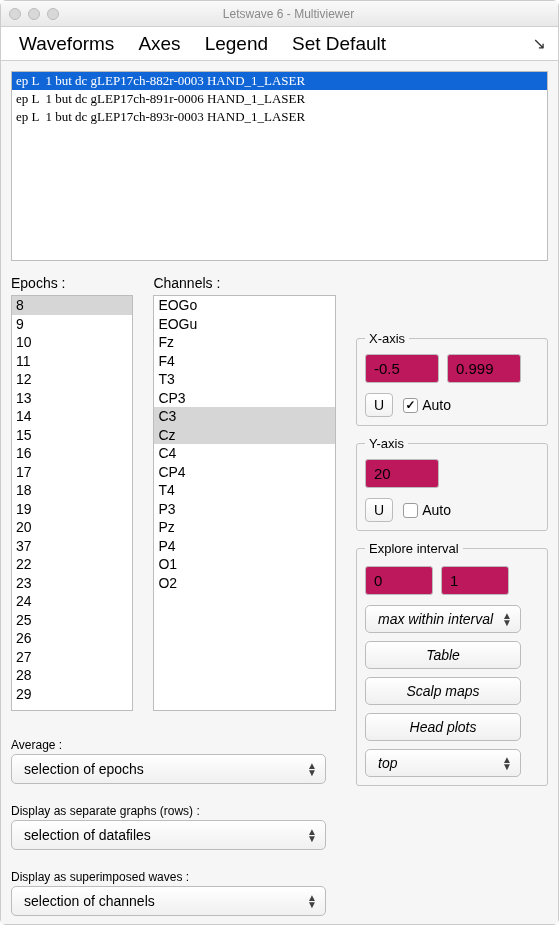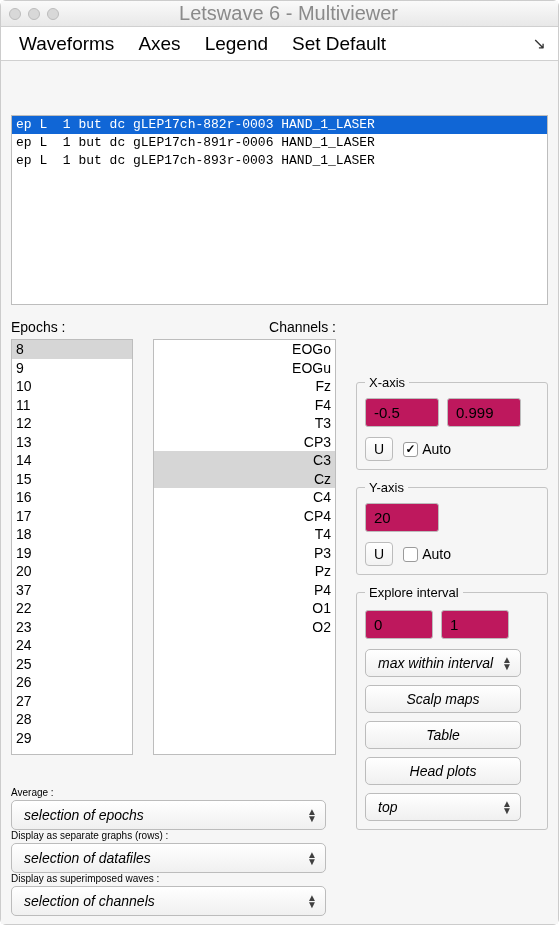--- a/index.html
+++ b/index.html
@@ -29,21 +29,21 @@
     align-items: center;
     padding: 0 8px;
     background: linear-gradient(#fafafa,#e8e8e8);
     border-bottom: 1px solid #d0d0d0;
     position: relative;
   }
   .traffic-lights { display: flex; gap: 7px; }
   .tl { width: 12px; height: 12px; border-radius: 50%; background: #d8d8d8; border:1px solid #bcbcbc; }
   .title-text {
     position: absolute; left: 0; right: 0; text-align: center;
-    color: #8a8a8a; font-size: 20px; margin-left: 18px;
+    color: #8a8a8a; font-size: 12px; margin-left: 18px;
   }
   .menubar {
     height: 34px;
     display: flex;
     align-items: center;
     padding: 0 6px;
     background: #fff;
     border-bottom: 1px solid #d0d0d0;
   }
   .menuitem {
@@ -65,36 +65,35 @@
   .section-label {
     font-size: 14px;
     margin-bottom: 4px;
   }
 
   .datasets-box {
     background: #fff;
     border: 1px solid #bdbdbd;
     height: 190px;
     overflow-y: auto;
-    font-family: Liberation Mono, monospace;
+    font-family: Liberation Serif, serif;
     font-size: 13px;
     line-height: 18px;
-    margin-top: 44px;
   }
   .dataset-row { padding: 0 4px; white-space: pre; }
   .dataset-row.selected { background: #1066d6; color: #fff; }
 
   .mid-row {
     display: flex;
     gap: 20px;
     margin-top: 14px;
   }
 
   .col-epochs { width: 130px; }
-  .col-channels { width: 194px; text-align: right; }
+  .col-channels { width: 194px; }
   .col-right { flex: 1; padding-top: 56px; }
 
   .listbox {
     background: #fff;
     border: 1px solid #bdbdbd;
     height: 416px;
     overflow-y: auto;
     font-size: 14px;
     line-height: 18.5px;
     font-family: "Helvetica Neue", Arial, sans-serif;
@@ -168,31 +167,30 @@
   }
   .wide-select { justify-content: flex-start; padding-left: 12px; padding-right: 24px;}
   .select-caret {
     position: absolute; right: 8px; top: 50%; transform: translateY(-50%);
     font-size: 10px; line-height: 8px; color:#404040;
     display:flex; flex-direction:column; gap:0px;
   }
   .select-caret span{line-height:7px;}
 
   .bottom-section { margin-top: 12px; position:absolute; left:10px; bottom:8px; width: 315px;}
-  .bottom-label { font-size: 10px; margin-top: 0; margin-bottom:2px; }
+  .bottom-label { font-size: 12px; margin-top: 20px; margin-bottom:2px; }
   .bottom-select {
     width: 100%;
     border: 1px solid #bcbcbc;
     background: linear-gradient(#fff,#f0f0f0);
     border-radius: 5px;
     padding: 6px 24px 6px 12px;
     font-size: 14px;
     position: relative;
     cursor: default;
-    font-style: italic;
   }
 
   .explore-box .wide-select, .explore-box .wide-button { margin-top:8px;font-style:italic; }
   .explore-box .first { margin-top:10px; }
 
   .explore-box { margin-top: 2px; }
   .explore-content { padding-top:2px; }
 
 </style>
 </head>
@@ -315,24 +313,24 @@
               <input class="num-input explore-input w2" value="1" style="">
             </div>
             <div class="wide-select first">
               <span>max within interval</span>
               <span class="select-caret">
                   <span>▲</span>
                   <span>▼</span>
                 </span>
             </div>
             <div class="wide-button">
+              <span>Table</span>
+            </div>
+            <div class="wide-button">
               <span>Scalp maps</span>
-            </div>
-            <div class="wide-button">
-              <span>Table</span>
             </div>
             <div class="wide-button">
               <span>Head plots</span>
             </div>
             <div class="wide-select">
               <span>top</span>
               <span class="select-caret">
                   <span>▲</span>
                   <span>▼</span>
                 </span>

